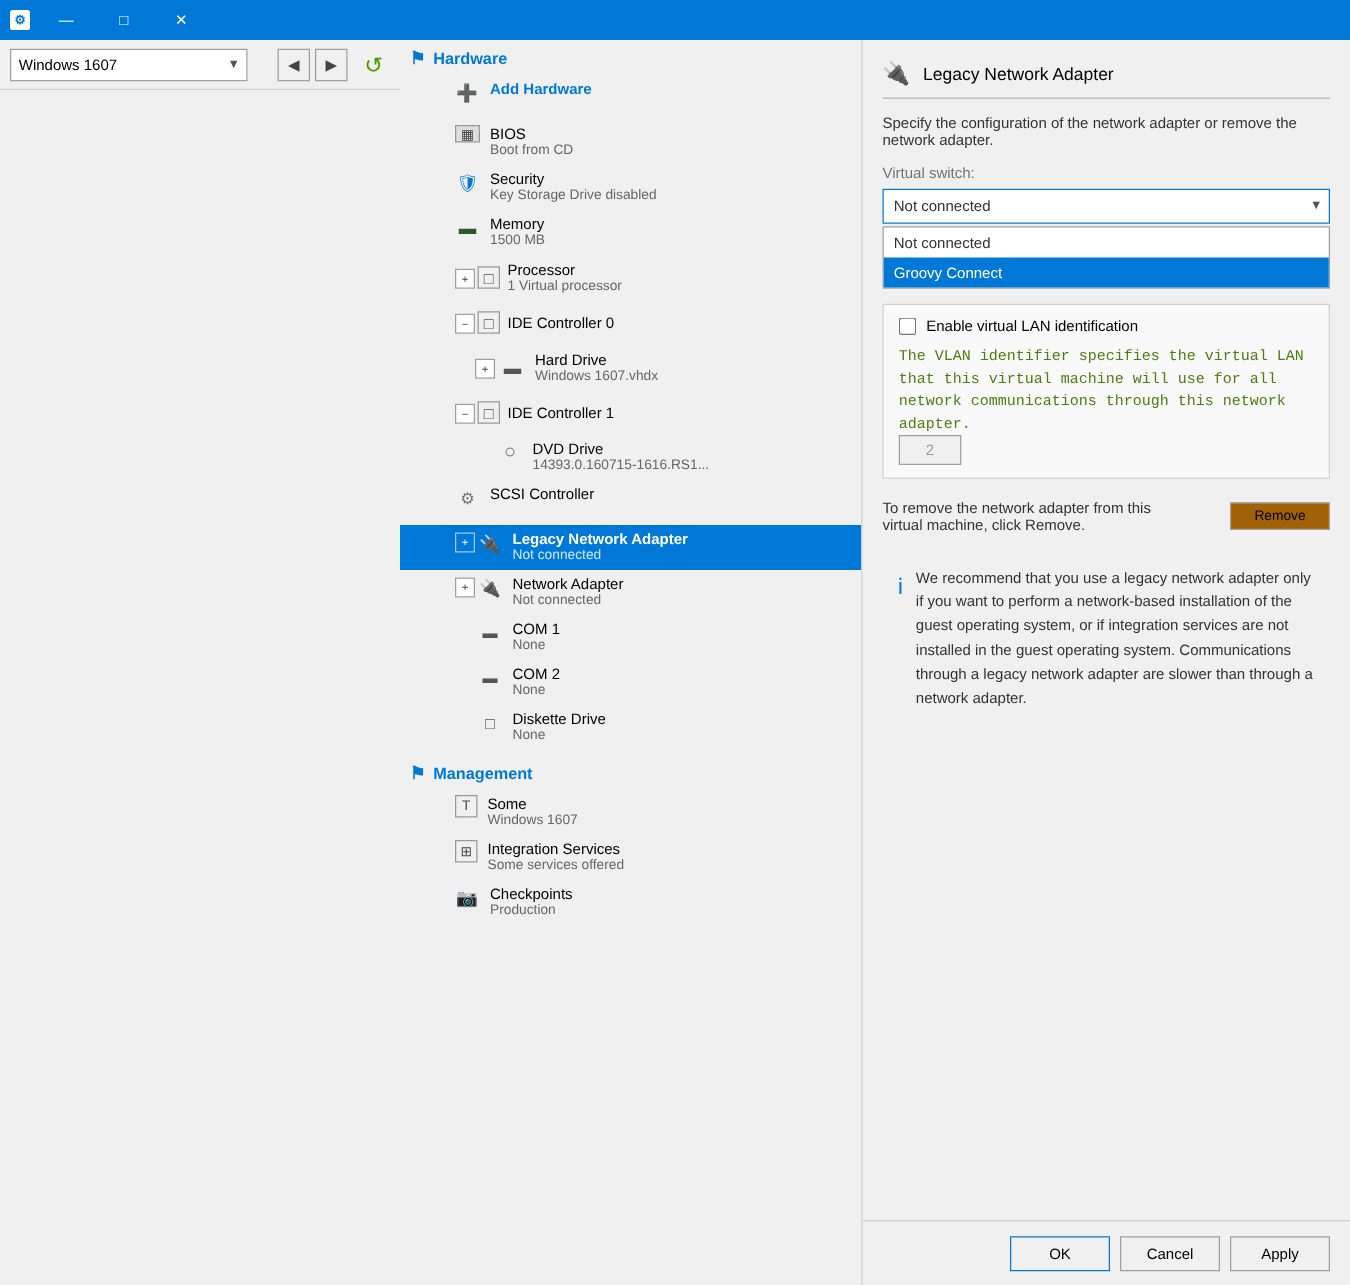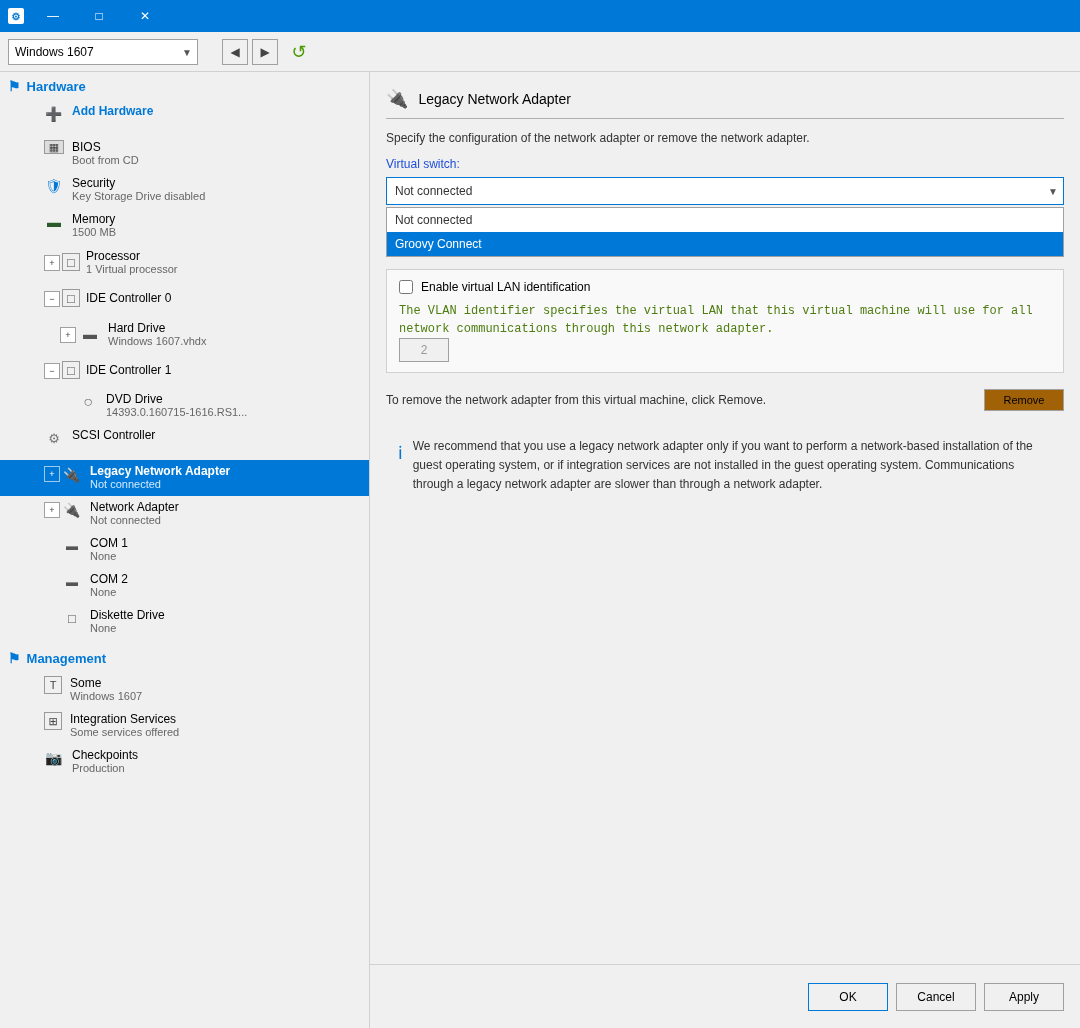--- a/index.html
+++ b/index.html
@@ -53,21 +53,21 @@
       font-size: 12px;
       cursor: pointer;
       display: flex;
       align-items: center;
       justify-content: center;
     }
 
     
     .main-container {
       display: flex;
-      flex-direction: column;
+      flex-direction: row;
       height: calc(1028px - 32px);
       background: #f0f0f0;
     }
 
     
     .toolbar {
       height: 40px;
       background: #f0f0f0;
       border-bottom: 1px solid #d0d0d0;
       display: flex;
@@ -250,21 +250,21 @@
 
     .description-text {
       font-size: 12px;
       color: #333;
       margin-bottom: 12px;
     }
 
     .field-label {
       font-size: 12px;
       margin-bottom: 6px;
-      color: #1d4ed8;
+      color: #737373;
     }
 
     
     .virtual-switch-container {
       position: relative;
       margin-bottom: 2px;
     }
     .virtual-switch-arrow {
       position: absolute;
       right: 6px;
@@ -359,21 +359,21 @@
     }
     .info-icon {
       font-size: 18px;
       color: #0078d7;
       flex-shrink: 0;
       margin-top: 2px;
     }
 
     
     .bottom-bar {
-      height: 64px;
+      height: 52px;
       background: #f0f0f0;
       border-top: 1px solid #d0d0d0;
       display: flex;
       align-items: center;
       justify-content: flex-end;
       padding: 0 16px;
       gap: 8px;
     }
     .bottom-btn {
       padding: 5px 20px;

